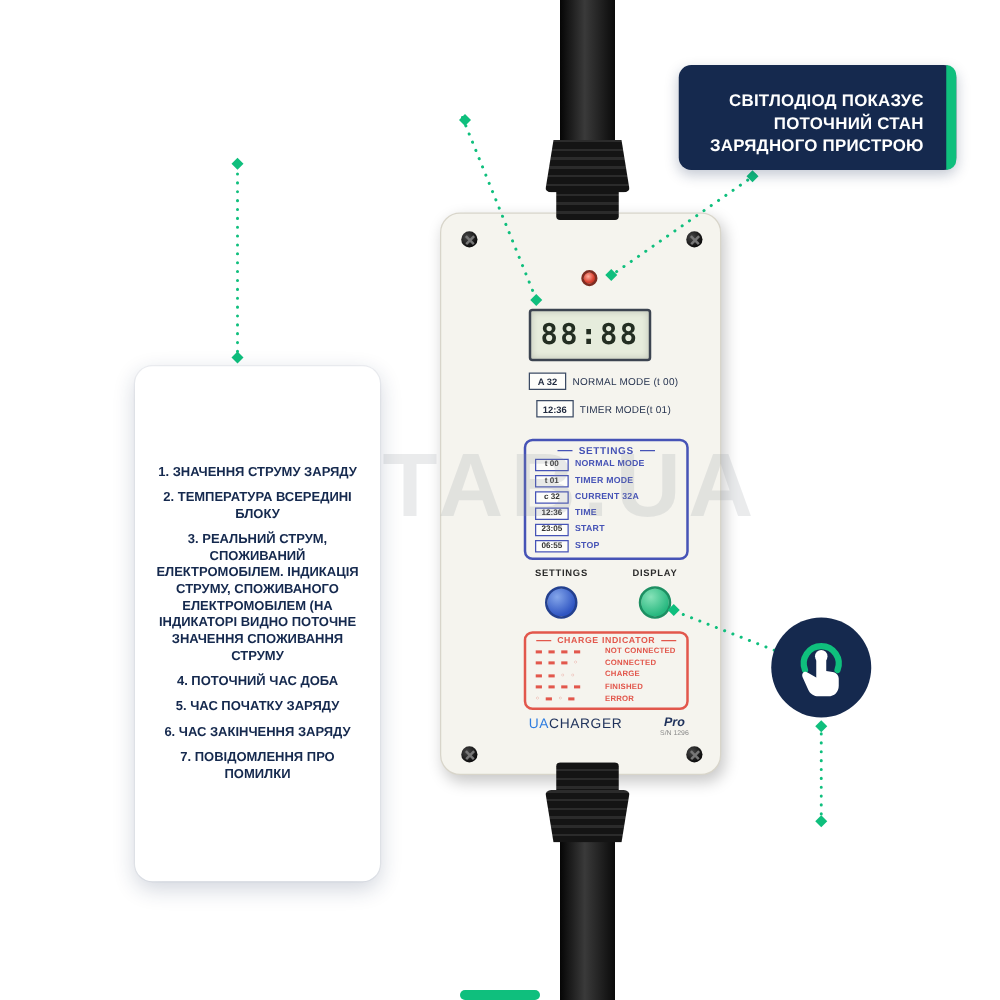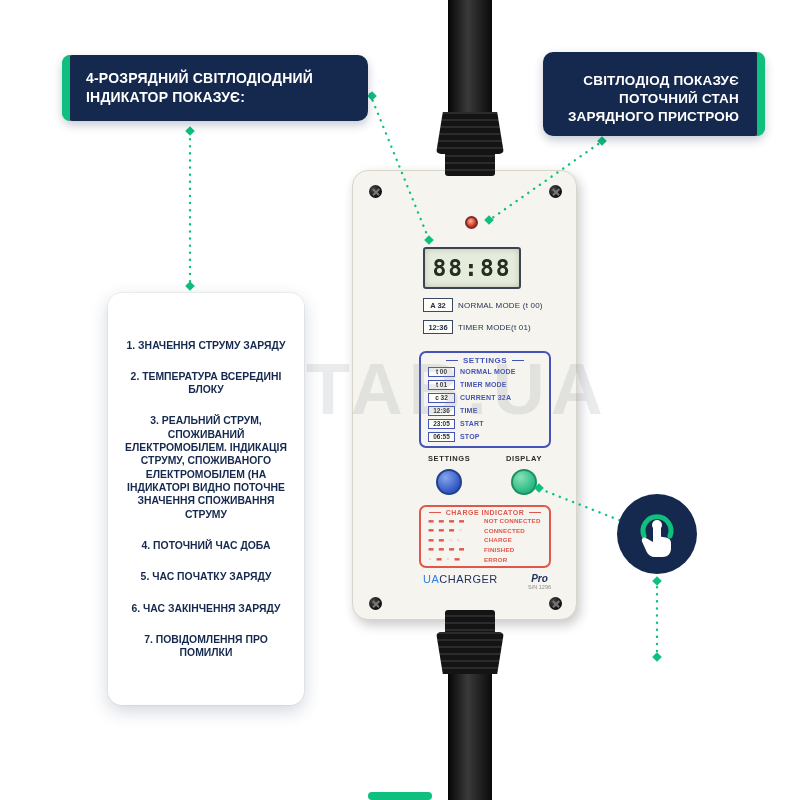--- a/index.html
+++ b/index.html
@@ -39,21 +39,21 @@
 
   .status-led{position:absolute;left:112px;top:45px;width:13px;height:13px;border-radius:50%;
     border:2px solid #7e2d22;background:radial-gradient(circle at 40% 35%,#ffb0a0,#da4433 55%,#8e2014);}
 
   .led-display{position:absolute;left:70px;top:76px;width:98px;height:42px;background:var(--led-bg);
     border:2px solid #3c4450;border-radius:3px;box-shadow:inset 0 0 6px rgba(0,0,0,.18);
     display:flex;align-items:center;justify-content:center;
     font-family:"DejaVu Sans Mono",monospace;font-weight:bold;font-size:23px;color:#232e22;letter-spacing:2px;}
 
   .mode-rows{position:absolute;left:70px;top:127px;display:flex;flex-direction:column;gap:8px;}
-  .mode-row{display:flex;align-items:center;gap:5px;}
+  .mode-row{display:flex;align-items:center;gap:5px;justify-content:center;}
   .mode-value{min-width:30px;height:14px;padding:0 2px;border:1px solid #3b4a63;background:#fdfdfa;
     font-size:7.5px;font-weight:bold;color:#222c40;display:flex;align-items:center;justify-content:center;}
   .mode-label{font-size:8px;font-weight:normal;color:#26334f;letter-spacing:.2px;}
 
   .settings-panel{position:absolute;left:66px;top:180px;width:132px;height:97px;
     border:2px solid var(--blue);border-radius:7px;padding:3px 7px 2px;}
   .panel-title{display:flex;align-items:center;justify-content:center;gap:5px;
     font-size:8px;font-weight:bold;letter-spacing:.5px;}
   .panel-title::before,.panel-title::after{content:"";display:block;width:12px;height:1.5px;background:currentColor;}
   .settings-panel .panel-title{color:var(--blue);}
@@ -92,21 +92,21 @@
   .accent-right{right:0;border-radius:0 10px 10px 0;}
   .callout-text{white-space:pre-line;line-height:1.35;letter-spacing:.2px;width:100%;}
   .co-top-left{left:62px;top:55px;width:306px;height:66px;padding:10px 14px 10px 24px;font-size:14px;}
   .co-top-right{left:543px;top:52px;width:222px;height:84px;padding:10px 26px 0 12px;font-size:13.5px;}
   .co-top-right .callout-text{text-align:right;}
   .co-bottom-right{left:545px;top:664px;width:230px;height:64px;padding:10px 26px 10px 18px;font-size:13.5px;}
 
   
   .indicator-list{position:absolute;left:108px;top:293px;width:196px;height:412px;background:#fff;border-radius:14px;
     box-shadow:0 6px 18px rgba(25,45,85,.20),0 0 0 1px rgba(25,45,85,.05);z-index:5;
-    display:flex;flex-direction:column;justify-content:center;gap:18px;padding:14px 10px;
+    display:flex;flex-direction:column;justify-content:center;gap:7px;padding:14px 10px;
     text-align:center;color:var(--navy);font-weight:bold;font-size:10.4px;line-height:1.28;text-transform:uppercase;}
 
   
   .touch-icon{position:absolute;left:615px;top:492px;width:84px;height:84px;z-index:5;}
 
   
   .watermark{position:absolute;left:306px;top:348px;z-index:3;font-size:72px;font-weight:bold;
     color:#8d949c;opacity:.18;letter-spacing:6px;pointer-events:none;white-space:nowrap;}
   .bottom-accent{position:absolute;left:368px;top:792px;width:64px;height:8px;background:var(--green);
     border-radius:4px;z-index:5;}
@@ -232,25 +232,20 @@
       </div>
       <div class="brand-right">
         <div class="brand-model">Pro</div>
         <div class="brand-serial">S/N 1296</div>
       </div>
     </div>
   </div>
 
   <div class="watermark">TAB.UA</div>
 
-  <div class="callout co-top-left">
-    <span class="accent accent-left"></span>
-    <span class="callout-text">4-РОЗРЯДНИЙ СВІТЛОДІОДНИЙ
-ІНДИКАТОР ПОКАЗУЄ:</span>
-  </div>
 
   <div class="callout co-top-right">
     <span class="accent accent-right"></span>
     <span class="callout-text">СВІТЛОДІОД ПОКАЗУЄ
 ПОТОЧНИЙ СТАН
 ЗАРЯДНОГО ПРИСТРОЮ</span>
   </div>
 
 
   <div class="indicator-list">

